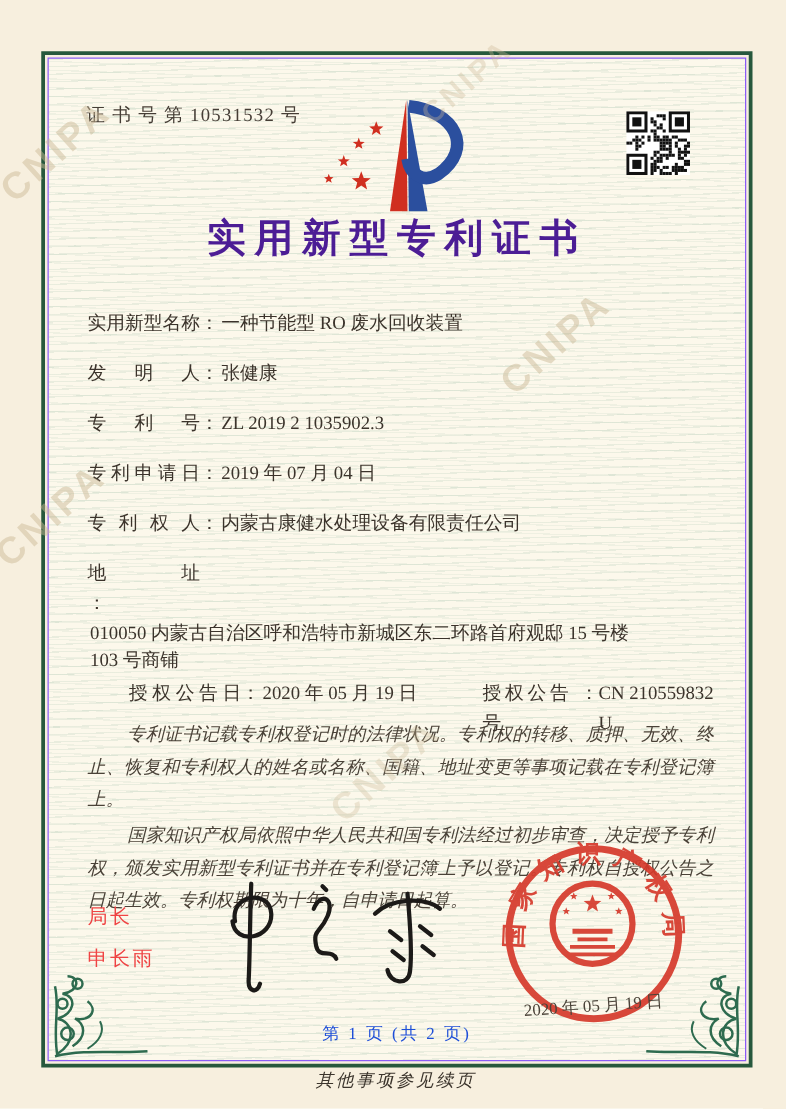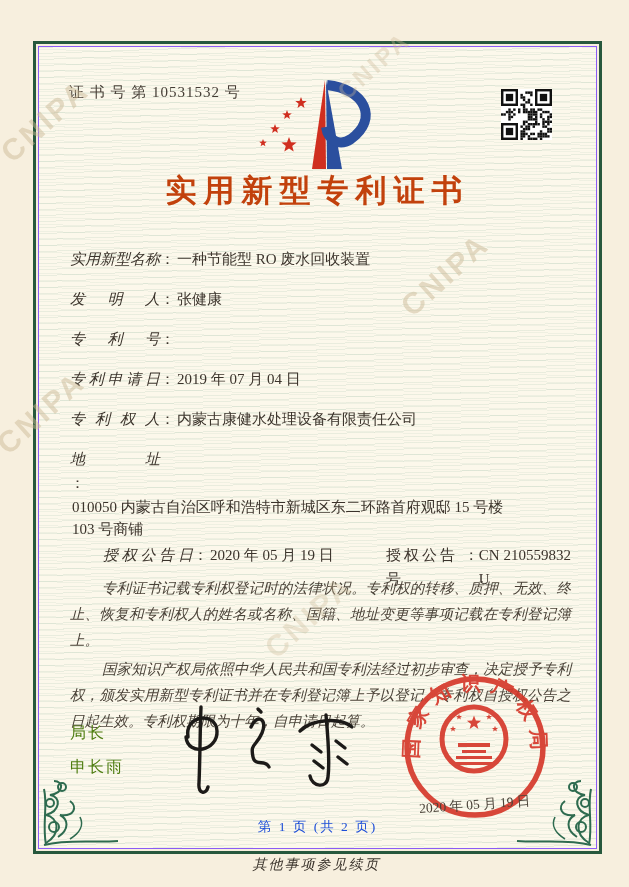--- a/index.html
+++ b/index.html
@@ -17,38 +17,38 @@
   .waves{position:absolute;inset:0;
      background:
        repeating-linear-gradient(178deg, rgba(125,170,145,0.15) 0 1px, transparent 1px 6px),
        repeating-linear-gradient(182deg, rgba(125,170,145,0.10) 0 1px, transparent 1px 7px);}
   .content{position:absolute;inset:0;z-index:2;color:#3b3430;}
 
   .cert-no{position:absolute;top:36px;left:30px;font-size:15px;letter-spacing:1px;color:#453d35;}
   .logo{position:absolute;left:210px;top:30px;}
   .qr{position:absolute;left:462px;top:42px;}
   .title{position:absolute;top:123px;left:0;right:0;text-align:center;font-size:31px;font-weight:bold;
-         letter-spacing:7px;color:#c2410c;}
+         letter-spacing:7px;color:#4c1d95;}
 
   .fields{position:absolute;top:200px;left:31px;right:25px;font-size:15px;color:#3b332b;}
   .row{display:flex;margin-bottom:16px;line-height:24px;}
-  .row .lab{width:90px;flex:none;text-align:justify;text-align-last:justify;font-style:italic;}
+  .row .lab{width:90px;flex:none;text-align:justify;text-align-last:justify;}
   .row .colon{flex:none;}
   .row .val{margin-left:2px;}
   .row.addr{margin-bottom:3px;flex-direction:column;}
   .row.addr .val{max-width:436px;line-height:22px;padding-top:1px;}
   .row.grant{position:relative;margin-bottom:8px;margin-left:33px;}
   .grant2{position:absolute;left:283px;top:0;display:flex;}
   .grant2 .lab2{letter-spacing:3px;}
 
   .paras{margin-top:6px;font-size:14.5px;line-height:26px;text-align:justify;font-style:italic;color:#4a4238;}
   .paras p{margin:0 0 3px 0;text-indent:2.2em;}
 
   .sign-block{position:absolute;left:31px;top:676px;font-family:"Liberation Sans","DejaVu Sans",sans-serif;
-              font-size:16px;letter-spacing:2px;color:#4d7c0f;}
+              font-size:16px;letter-spacing:2px;color:#ef4444;}
   .sign-block div{margin-bottom:13px;}
   .sig-svg{position:absolute;left:115px;top:648px;}
   .seal-svg{position:absolute;left:350px;top:622px;}
 
   .page-info{position:absolute;top:771px;left:0;right:0;text-align:center;font-size:13.5px;
              letter-spacing:2px;color:#1d4ed8;}
   .orn{position:absolute;bottom:1px;}
   .orn.left{left:1px;}
   .orn.right{right:1px;}
 
@@ -226,20 +226,21 @@
 
           <div class="row">
             <span class="lab">发明人</span>
               <span class="colon">：</span>
             <span class="val">张健康</span>
           </div>
 
           <div class="row">
             <span class="lab">专利号</span>
               <span class="colon">：</span>
+            <span class="val">ZL 2019 2 1035902.3</span>
           </div>
 
           <div class="row">
             <span class="lab">专利申请日</span>
               <span class="colon">：</span>
             <span class="val">2019 年 07 月 04 日</span>
           </div>
 
           <div class="row">
             <span class="lab">专利权人</span>

